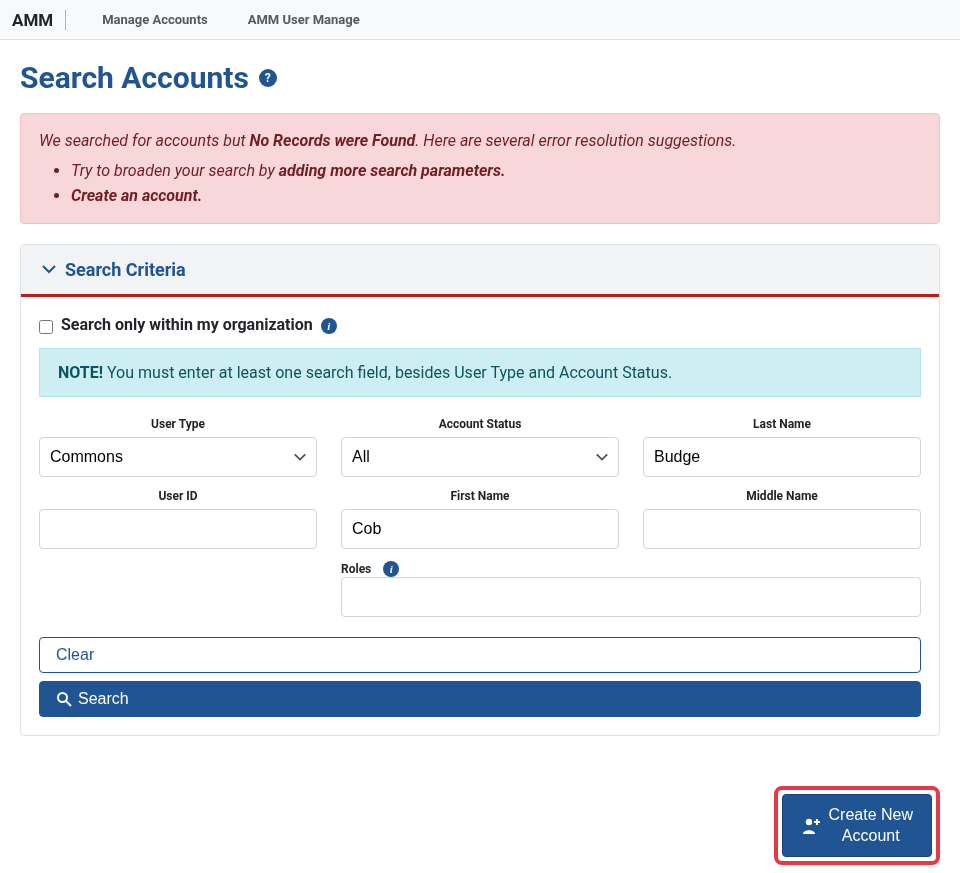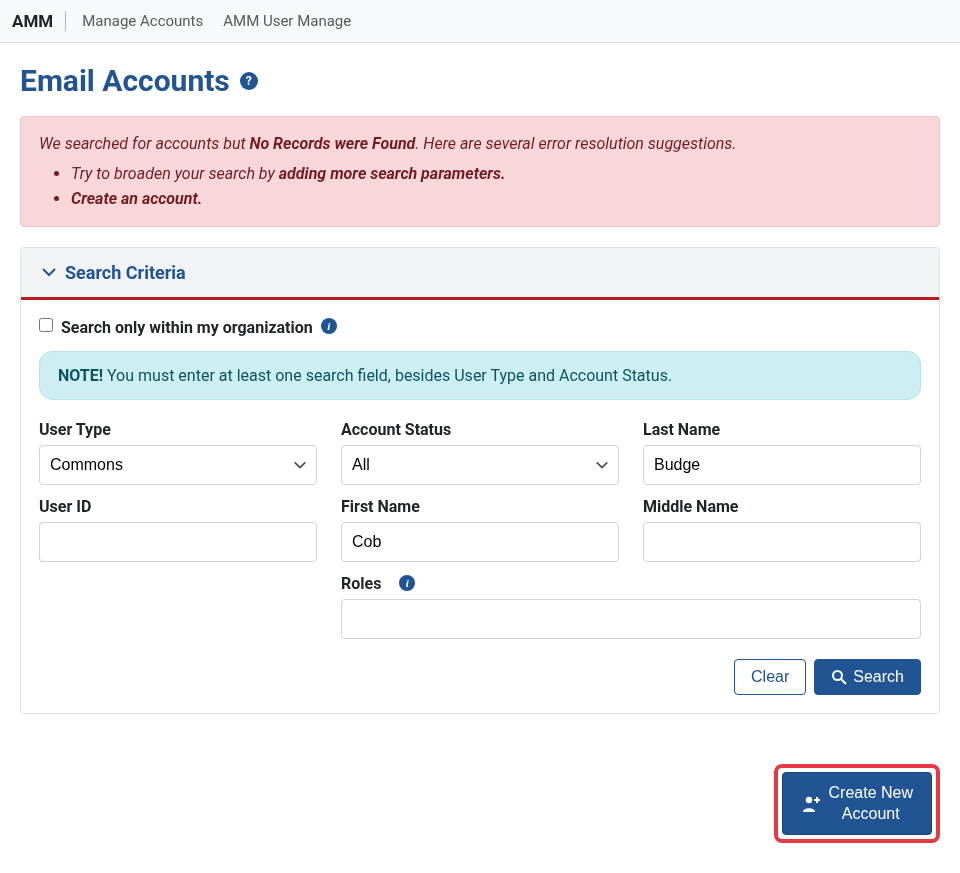--- a/index.html
+++ b/index.html
@@ -9,35 +9,36 @@
   color: #212529;
   background: #fff;
   width: 960px;
 }
 .topnav {
   background: #f8f9fa;
   border-bottom: 1px solid #dee2e6;
   padding: 8px 12px;
   display: flex;
   align-items: center;
-  gap: 0;
+  gap: 20px;
 }
 .topnav .brand {
   font-weight: 700;
   color: #212529;
   padding-right: 12px;
   border-right: 1px solid #adb5bd;
   margin-right: 6px;
   font-size: 17px;
 }
 .topnav .nav-link {
   color: #555a5f;
   text-decoration: none;
   padding: 4px 10px;
-  font-size: 15px;
+  font-size: 13px;
+  font-weight: bold;
 }
 .container { padding: 20px; }
 .page-title {
   display: flex;
   align-items: center;
   gap: 10px;
   margin-bottom: 18px;
 }
 .page-title h1 {
   color: #205493;
@@ -81,21 +82,21 @@
   align-items: center;
   gap: 8px;
   color: #205493;
   font-weight: 700;
   font-size: 18px;
   cursor: pointer;
 }
 .card-body { padding: 18px; }
 .chk-row {
   display: flex;
-  align-items: flex-start;
+  align-items: flex-end;
   gap: 8px;
   font-weight: 700;
   margin-bottom: 14px;
 }
 .chk-row input { width: 14px; height: 14px; }
 .info-icon {
   display: inline-flex;
   align-items: center;
   justify-content: center;
   width: 16px; height: 16px;
@@ -105,36 +106,37 @@
   font-size: 11px;
   font-weight: 700;
   font-family: Georgia, serif;
   font-style: italic;
 }
 .alert-note {
   background: #cdeef2;
   border: 1px solid #b6e4ea;
   color: #0c5460;
   padding: 14px 18px;
-  border-radius: 13px;
+  border-radius: 0;
   margin-bottom: 20px;
 }
 .alert-note strong { font-weight: 700; }
 .grid {
   display: grid;
   grid-template-columns: 1fr 1fr 1fr;
   gap: 12px 24px;
 }
 .field label {
   display: block;
   font-weight: 700;
   margin-bottom: 6px;
-  font-size: 16px;
-}
-.field .lbl-row { display: flex; align-items: center; gap: 18px; margin-bottom: 6px;}
+  font-size: 12px;
+  text-align: center;
+}
+.field .lbl-row { display: flex; align-items: center; gap: 12px; margin-bottom: 0;}
 .field .lbl-row label { margin-bottom: 0; }
 .control {
   width: 100%;
   border: 1px solid #ced4da;
   border-radius: 4px;
   padding: 8px 10px;
   font-size: 16px;
   height: 40px;
   background: #fff;
 }
@@ -145,20 +147,21 @@
   right: 10px; top: 50%;
   transform: translateY(-50%);
   pointer-events: none;
 }
 .roles-col { grid-column: 2 / span 2; }
 .actions {
   display: flex;
   justify-content: flex-end;
   gap: 8px;
   margin-top: 20px;
+  flex-direction: column;
 }
 .btn {
   border-radius: 4px;
   padding: 8px 16px;
   font-size: 16px;
   cursor: pointer;
   display: inline-flex;
   align-items: center;
   gap: 6px;
 }
@@ -204,21 +207,21 @@
 
 <div class="topnav">
   <span class="brand">AMM</span>
   <a href="#" class="nav-link">Manage Accounts</a>
   <a href="#" class="nav-link">AMM User Manage</a>
 </div>
 
 <div class="container">
 
   <div class="page-title">
-    <h1>Email Accounts</h1>
+    <h1>Search Accounts</h1>
     <span class="help-icon">?</span>
   </div>
 
   <div class="alert-error">
     <div>
       <span>We searched for accounts but </span><strong>No Records were Found</strong><span>. Here are several error resolution suggestions.</span>
     </div>
     <ul>
       <li>
         <span>Try to broaden your search by </span><strong>adding more search parameters.</strong>

